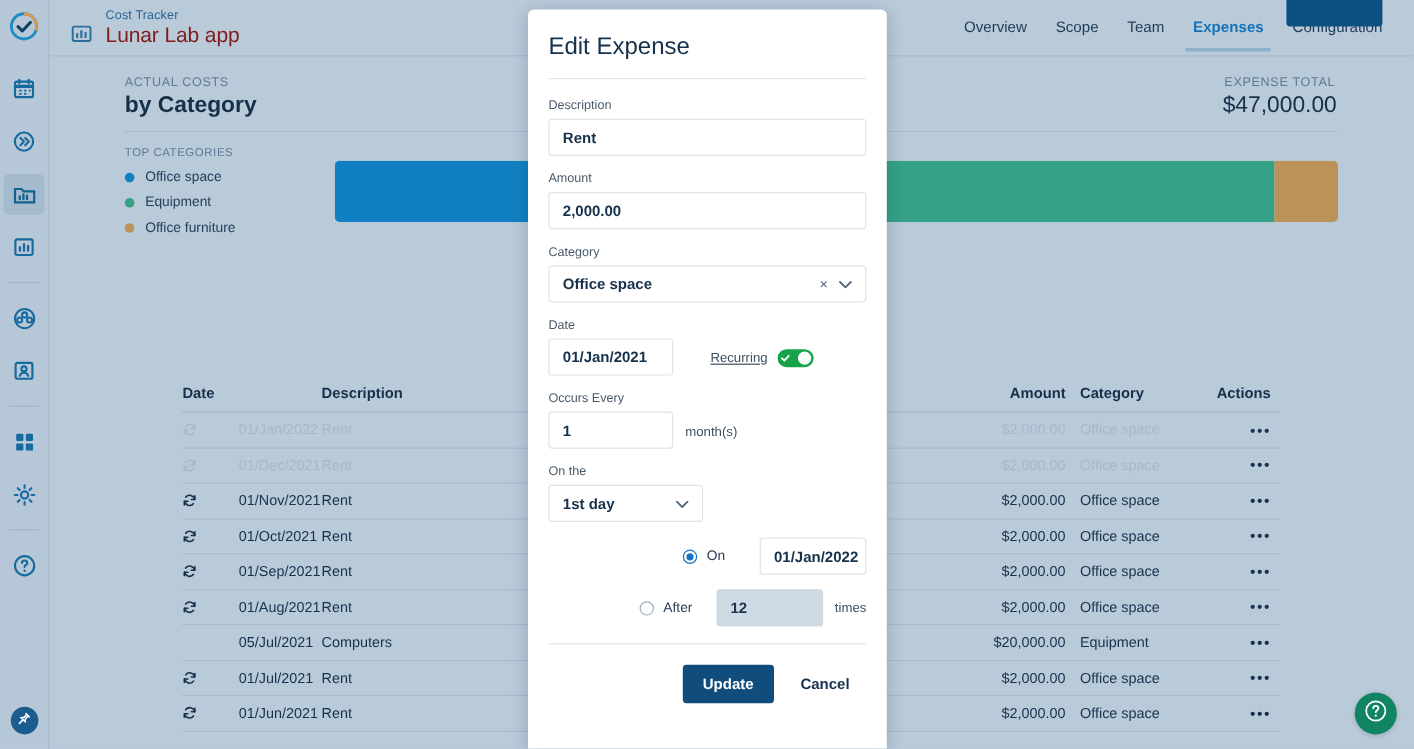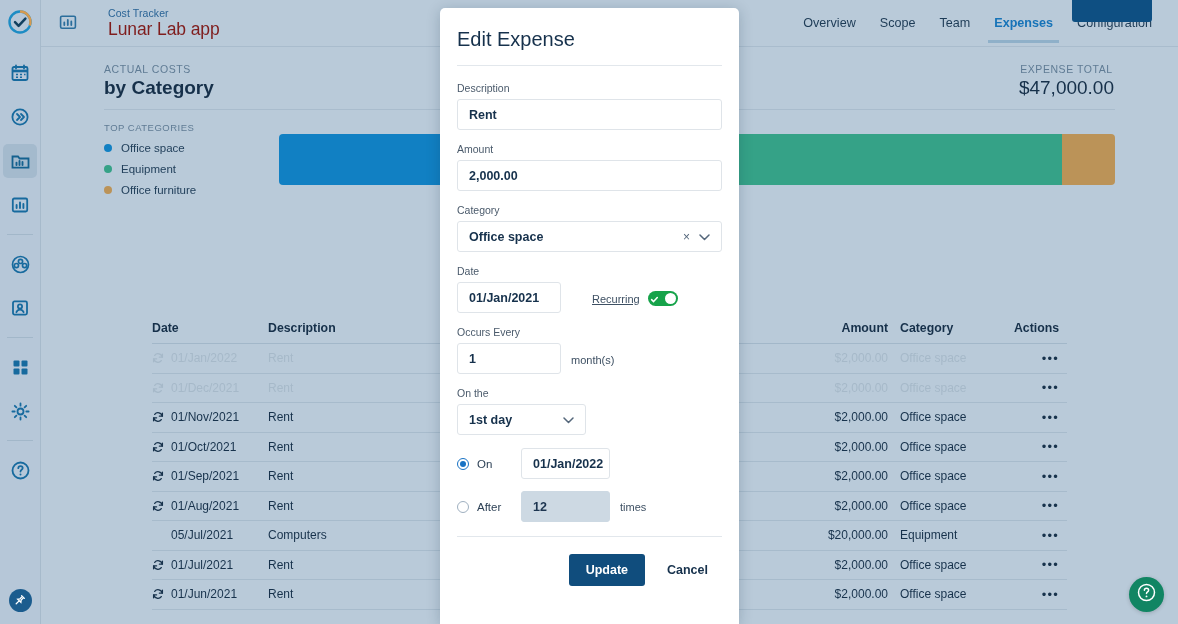--- a/index.html
+++ b/index.html
@@ -37,21 +37,21 @@
     display: flex; align-items: center; justify-content: center;
     cursor: pointer;
   }
 
   
   .topbar {
     position: absolute; left: 41px; top: 0; right: 0; height: 47px;
     border-bottom: 1px solid #a9bccd;
     display: flex; align-items: center;
   }
-  .brand { display: flex; align-items: flex-start; padding-left: 16px; gap: 20px; }
+  .brand { display: flex; align-items: flex-end; padding-left: 16px; }
   .brand-icon {
     width: 21px; height: 21px; margin-right: 10px; margin-top: 4px;
     display: flex; align-items: center; justify-content: center;
   }
   .brand-text { line-height: 1.05; }
   .brand-sub { font-size: 10.5px; color: #2a6496; letter-spacing: .1px; }
   .brand-title { font-size: 17.5px; color: #7f1d1d; letter-spacing: -.1px; margin-top: 1px; }
   .nav { margin-left: auto; display: flex; align-items: center; padding-right: 14px; }
   .nav-item {
     font-size: 12.6px; color: #1d3b56; padding: 0 12px;
@@ -102,21 +102,21 @@
   .c-date { width: 116px; }
   .c-desc { width: 480px; }
   .c-amt  { width: 140px; text-align: right; }
   .c-cat  { width: 110px; padding-left: 12px; }
   .c-act  { width: 69px; text-align: right; padding-right: 8px; }
   .trow {
     display: flex; align-items: center; height: 29.5px;
     border-bottom: 1px solid #a7bbcc; color: #17324c;
   }
   .trow.dim { color: #a6b9c9; }
-  .td-date { display: flex; align-items: center; }
+  .td-date { display: flex; align-items: center; gap: 28px; }
   .recur-ico { width: 14px; margin-right: 5px; flex: none; display: flex; }
   .recur-ico.blank { visibility: hidden; }
   .dots { letter-spacing: 1.2px; font-size: 13px; cursor: pointer; color: #17324c; }
   .trow.dim .dots { color: #17324c; }
 
   
   .fab {
     position: absolute; right: 14px; bottom: 12px;
     width: 35px; height: 35px; border-radius: 50%;
     background: #118563; cursor: pointer;
@@ -151,21 +151,21 @@
   .recurring-label { font-size: 11px; color: #3e5063; margin-right: 8px; text-decoration: underline; }
   .toggle {
     width: 30px; height: 15px; border-radius: 9px; background: #16a34a;
     display: flex; align-items: center; padding: 0 2px; cursor: pointer;
     justify-content: space-between;
   }
   .knob { width: 11px; height: 11px; border-radius: 50%; background: #fff; }
   .num-input { width: 104px; }
   .unit { font-size: 11px; color: #3e5063; margin-left: 10px; padding-bottom: 8px; }
   .onthe { width: 129px; justify-content: space-between; }
-  .radio-row { display: flex; align-items: center; margin-bottom: 12px; }
+  .radio-row { display: flex; align-items: center; margin-bottom: 12px; justify-content: flex-end; }
   .radio {
     width: 12px; height: 12px; border-radius: 50%;
     border: 1px solid #9fb0c0; background: #fff; flex: none;
     display: flex; align-items: center; justify-content: center;
   }
   .radio.on { border: 1px solid #1872c4; }
   .radio.on::after { content: ""; width: 6px; height: 6px; border-radius: 50%; background: #1872c4; }
   .radio-label { font-size: 11.5px; color: #2b3f54; margin: 0 10px 0 8px; width: 34px; }
   .ends-date { width: 89px; }
   .after-input {

